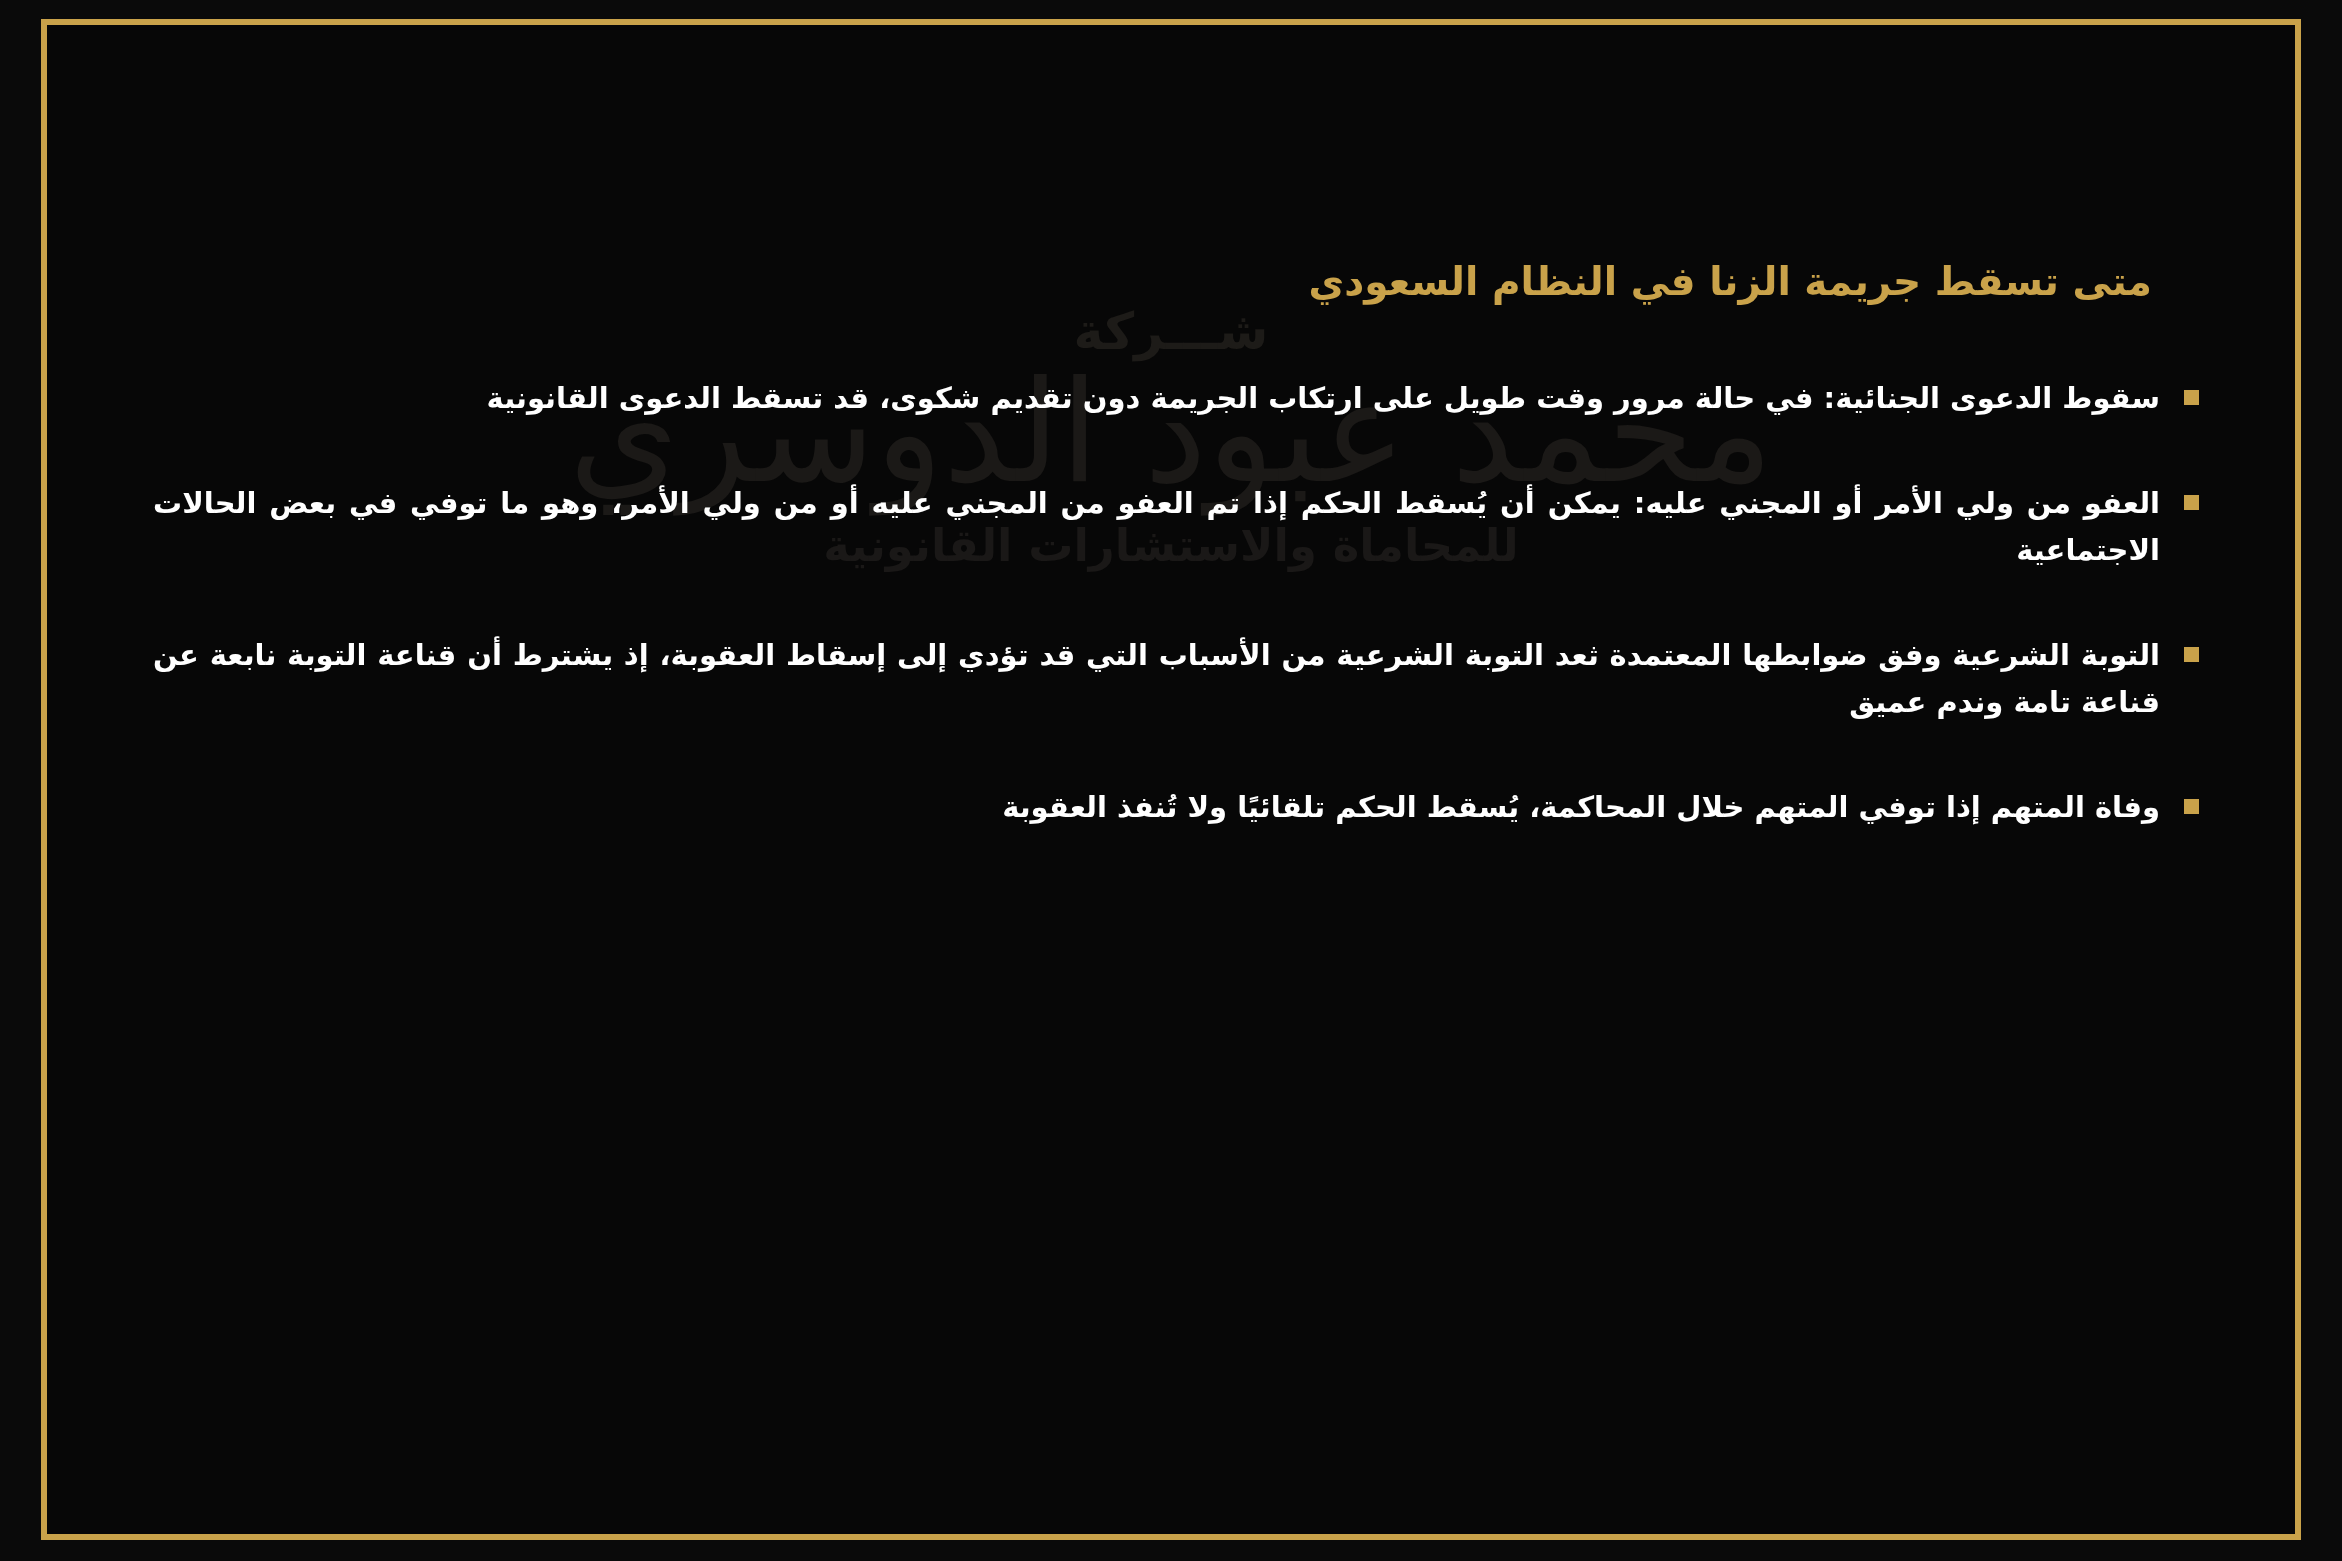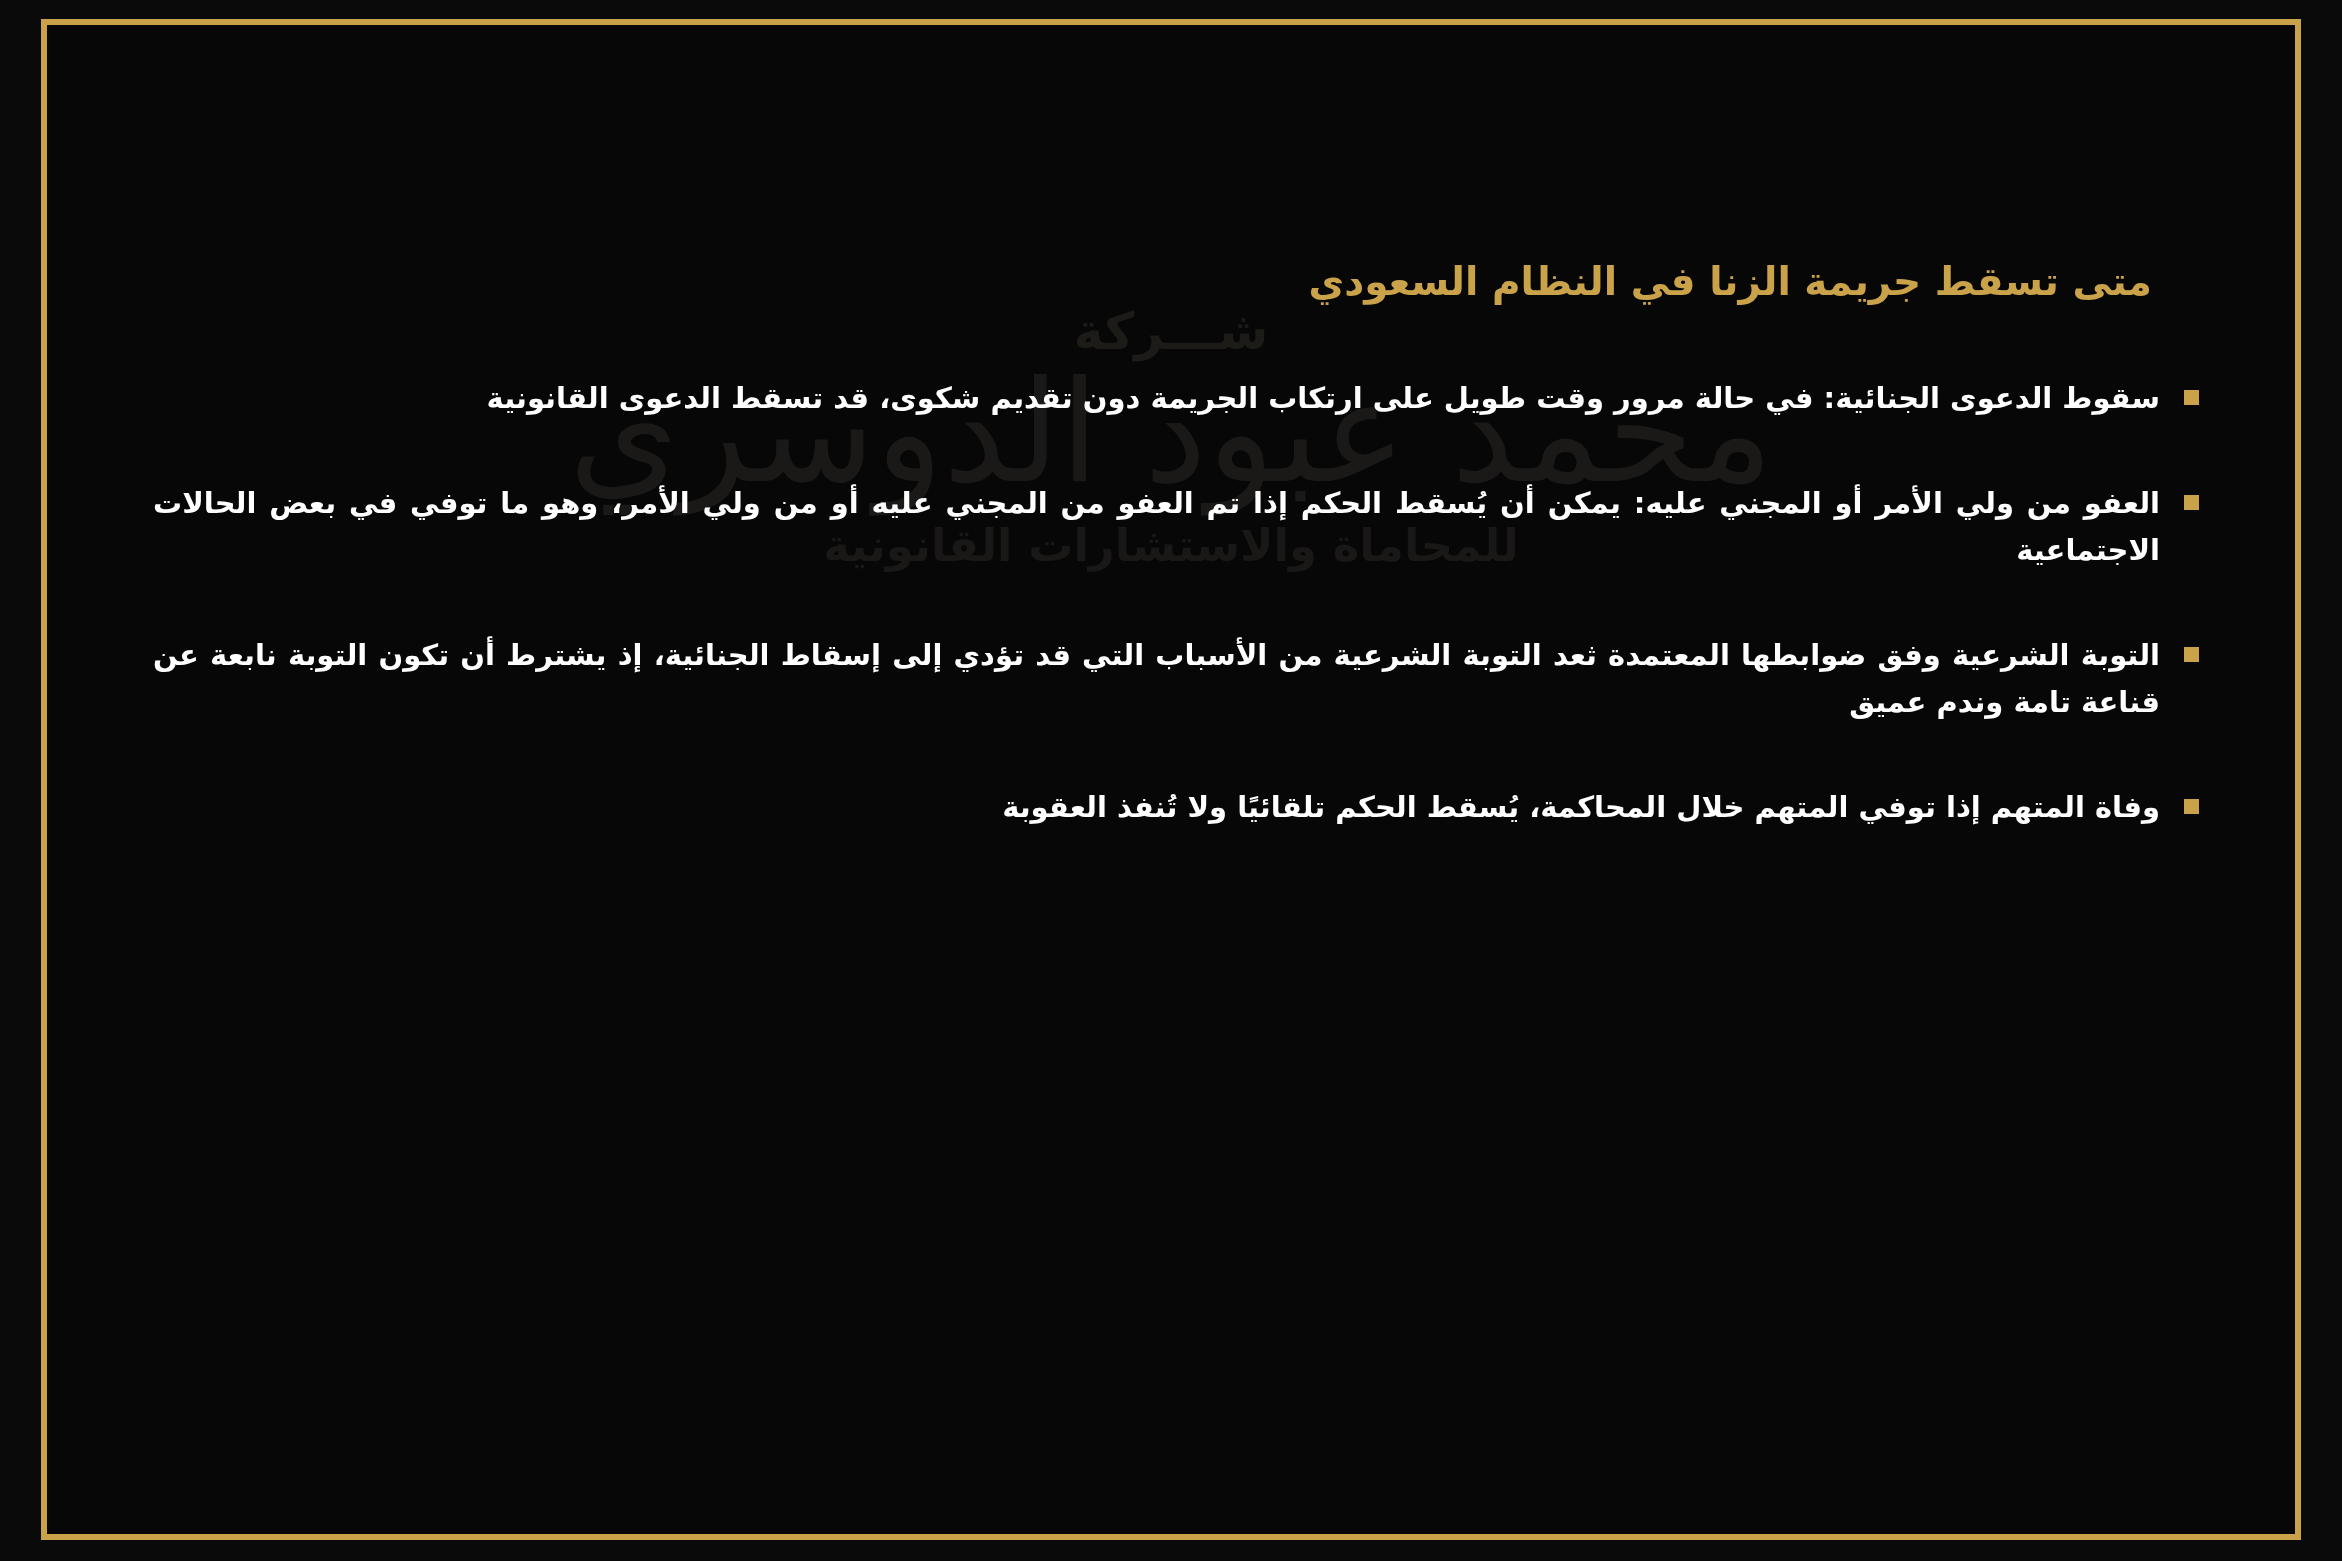--- a/index.html
+++ b/index.html
@@ -143,21 +143,21 @@
         <li class="bullet">
           <span class="bullet-marker"></span>
           <span class="bullet-text">سقوط الدعوى الجنائية: في حالة مرور وقت طويل على ارتكاب الجريمة دون تقديم شكوى، قد تسقط الدعوى القانونية</span>
         </li>
         <li class="bullet">
           <span class="bullet-marker"></span>
           <span class="bullet-text">العفو من ولي الأمر أو المجني عليه: يمكن أن يُسقط الحكم إذا تم العفو من المجني عليه أو من ولي الأمر، وهو ما توفي في بعض الحالات الاجتماعية</span>
         </li>
         <li class="bullet">
           <span class="bullet-marker"></span>
-          <span class="bullet-text">التوبة الشرعية وفق ضوابطها المعتمدة ثعد التوبة الشرعية من الأسباب التي قد تؤدي إلى إسقاط الجنائية، إذ يشترط أن تكون التوبة نابعة عن قناعة تامة وندم عميق</span>
+          <span class="bullet-text">التوبة الشرعية وفق ضوابطها المعتمدة ثعد التوبة الشرعية من الأسباب التي قد تؤدي إلى إسقاط العقوبة، إذ يشترط أن قناعة التوبة نابعة عن قناعة تامة وندم عميق</span>
         </li>
         <li class="bullet last">
           <span class="bullet-marker"></span>
           <span class="bullet-text">وفاة المتهم إذا توفي المتهم خلال المحاكمة، يُسقط الحكم تلقائيًا ولا تُنفذ العقوبة</span>
         </li>
       </ul>
     </div>
 
   </div>
 </div>

